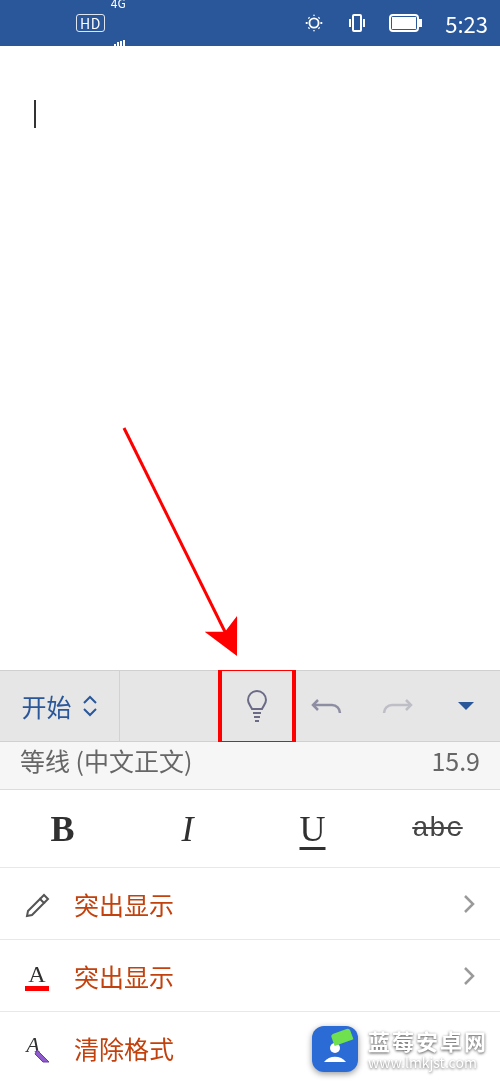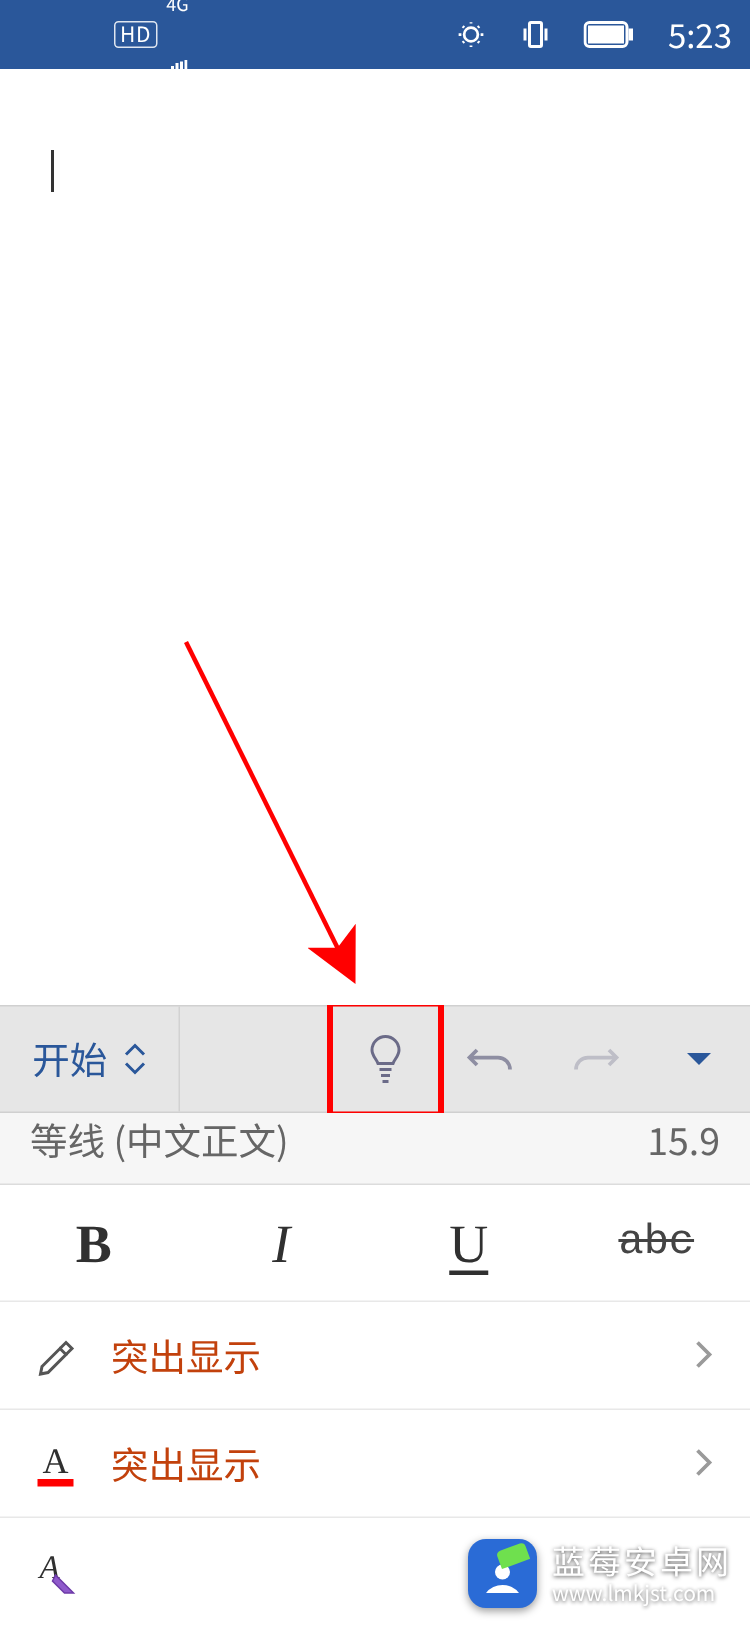--- a/index.html
+++ b/index.html
@@ -52,21 +52,21 @@
   .menu-row.last { border-bottom:none; }
   .menu-icon { width:34px; height:34px; display:flex; align-items:center; justify-content:center; }
   .menu-label { flex:1; }
   .chev { color:#9a9a9a; }
 
   
   .watermark { position:absolute; right:12px; bottom:12px; display:flex; align-items:center; gap:10px; color:#fff; text-shadow:0 1px 3px rgba(0,0,0,.7); font-size:14px; }
   .wm-badge { width:46px; height:46px; border-radius:12px; background:#2a6bd6; display:flex; align-items:center; justify-content:center; box-shadow:0 2px 6px rgba(0,0,0,.4); position:relative; }
   .wm-badge .leaf { width:20px; height:12px; background:#6fe04e; border-radius:3px 3px 0 0; transform:rotate(-20deg); position:absolute; top:5px; right:6px; }
   .wm-text { display:flex; flex-direction:column; line-height:1.2; }
-  .wm-text .t1 { font-size:22px; font-weight:400; letter-spacing:2px; }
+  .wm-text .t1 { font-size:22px; font-weight:700; letter-spacing:2px; }
   .wm-text .t2 { font-size:14px; opacity:.95; }
 </style>
 </head>
 <body>
 
 <div class="root">
 
   <div class="status-bar">
     <div class="status-left">
       <span class="hd-badge">HD</span>
@@ -189,20 +189,21 @@
     </span>
   </div>
 
   <div class="menu-row last">
     <span class="menu-icon">
       <svg width="32" height="32" viewBox="0 0 32 32">
         <text x="12" y="20" text-anchor="middle" font-family="Georgia,serif" font-style="italic" font-size="22" fill="#303030">A</text>
         <path d="M16 18 L28 30 L22 30 L14 22 z" fill="#8f5acb" stroke="#6d3aa8" stroke-width="1"></path>
       </svg>
     </span>
+    <span class="menu-label">清除格式</span>
   </div>
 
   <div class="watermark">
     <div class="wm-badge">
       <svg width="26" height="30" viewBox="0 0 26 30">
           <path d="M2 28 a14 14 0 0 1 22 0" fill="#fff"></path>
           <circle cx="13" cy="14" r="5" fill="#fff"></circle>
         </svg>
       <span class="leaf"></span>
     </div>

